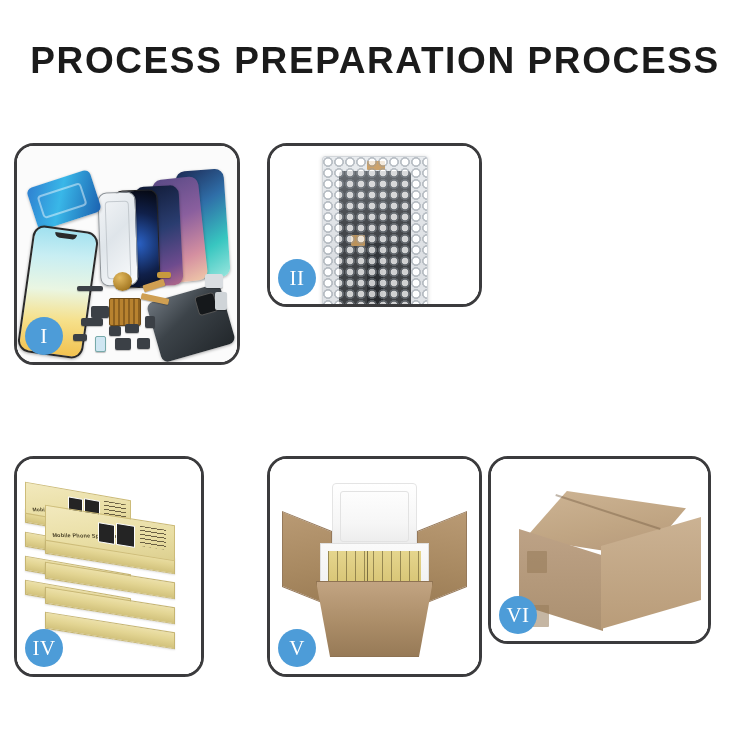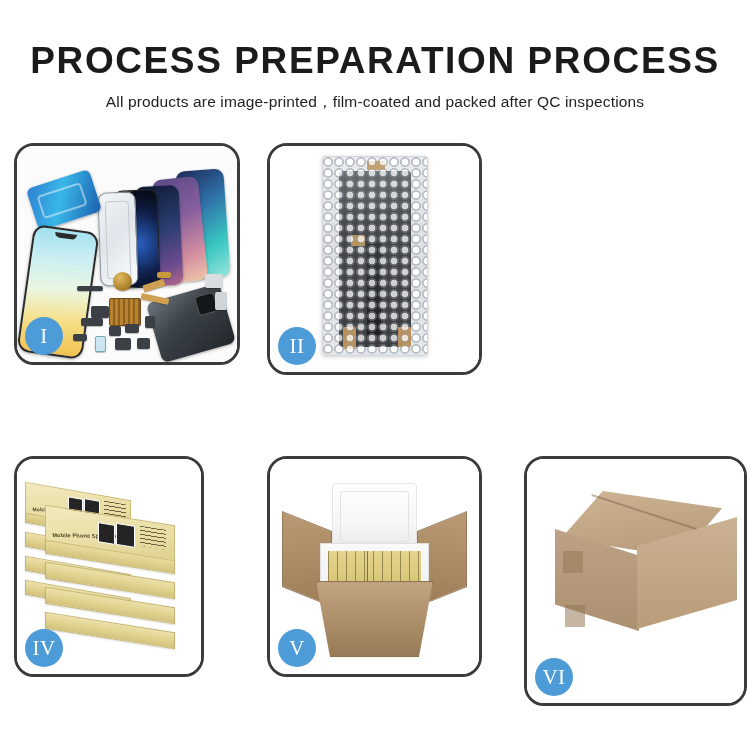--- a/index.html
+++ b/index.html
@@ -380,21 +380,20 @@
     position:absolute; width:20px; height:22px;
     background: rgba(150,122,88,.55);
     border-radius:1px;
   }
 </style>
 </head>
 <body>
 
 <div id="header">
   <h1 id="page-title">PROCESS PREPARATION PROCESS</h1>
-  <p id="page-subtitle">All products are image-printed，film-coated and packed after QC inspections</p>
 </div>
 
 <div id="panel-grid">
 
   <div class="panel" style="left:14px; top:143px; width:226px; height:222px;">
     <div class="panel-clip">
       <div class="photo p1-bg">
         <div class="phone ph-back"></div>
         <div class="phone ph-back2"></div>
         <div class="phone ph-back3"></div>
@@ -419,21 +418,21 @@
         <div class="part" style="left:120px; top:192px; width:13px; height:11px;"></div>
         <div class="part" style="left:56px; top:188px; width:14px; height:7px;"></div>
         <div class="part part-gold" style="left:140px; top:126px; width:14px; height:6px;"></div>
         <div class="part" style="right:14px; top:128px; width:18px; height:14px; background:#d9dde1;"></div>
         <div class="part" style="right:10px; top:146px; width:12px; height:18px; background:#cfd4d8;"></div>
       </div>
     </div>
     <div class="badge">I</div>
   </div>
 
-  <div class="panel" style="left:267px; top:143px; width:215px; height:232px;text-decoration:underline;">
+  <div class="panel" style="left:267px; top:143px; width:215px; height:164px;text-decoration:underline;">
     <div class="panel-clip">
       <div class="photo p2-bg">
         <div class="bubble-pack">
           <div class="bp-inner"></div>
           <div class="bp-flex"></div>
           <div class="bp-tape" style="left:44px; top:4px; width:18px; height:9px;"></div>
           <div class="bp-tape" style="left:28px; top:78px; width:14px; height:11px;"></div>
           <div class="bp-tape" style="left:20px; bottom:6px; width:13px; height:22px;"></div>
           <div class="bp-tape" style="right:16px; bottom:8px; width:13px; height:20px;"></div>
           <div class="bp-overlay"></div>
@@ -486,21 +485,21 @@
         <div class="c5-flap-r"></div>
         <div class="c5-foam-lid"></div>
         <div class="c5-foam-box"></div>
         <div class="c5-inner"></div>
         <div class="c5-body"></div>
       </div>
     </div>
     <div class="badge">V</div>
   </div>
 
-  <div class="panel" style="left:524px; top:456px; width:223px; height:250px;">
+  <div class="panel" style="left:488px; top:456px; width:223px; height:188px;">
     <div class="panel-clip">
       <div class="photo p6-bg">
         <div class="c6-top"></div>
         <div class="c6-left"></div>
         <div class="c6-right"></div>
         <div class="c6-seam" style="left:62px; top:52px; width:110px; height:2px; transform:rotate(18deg);"></div>
         <div class="c6-tape" style="left:36px; top:92px;"></div>
         <div class="c6-tape" style="left:38px; top:146px;"></div>
       </div>
     </div>

